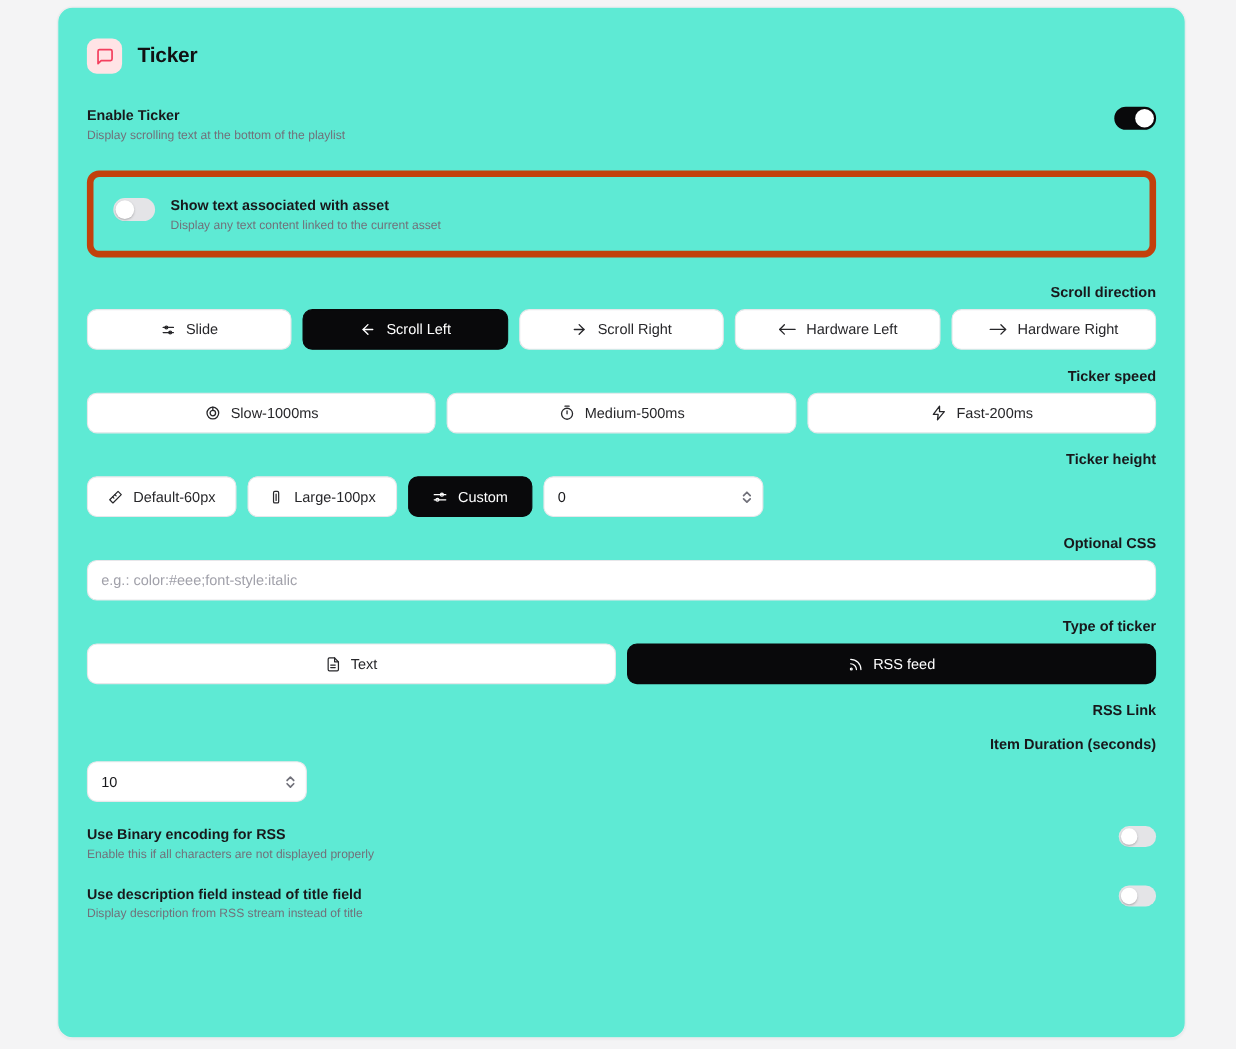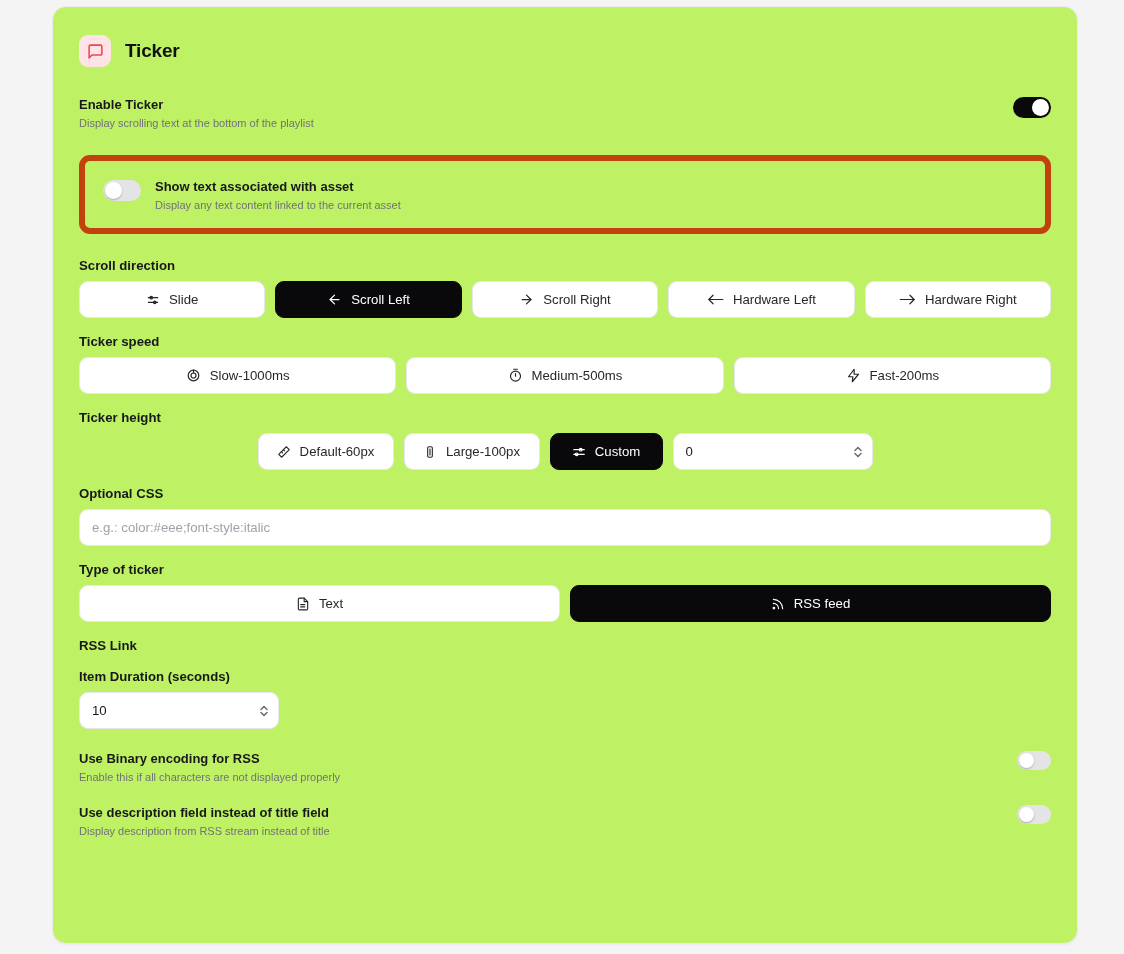--- a/index.html
+++ b/index.html
@@ -9,21 +9,21 @@
     background: #f4f4f5;
     font-family: "Liberation Sans", sans-serif;
     -webkit-font-smoothing: antialiased;
   }
   .page {
     width: 1124px; height: 954px;
     position: relative;
     padding: 6px 46px 0 52px;
   }
   .card {
-    background: #bef264;
+    background: #5eead4;
     border: 1px solid #ececee;
     border-radius: 14px;
     box-shadow: 0 1px 2px rgba(16,24,40,0.04);
     padding: 28px 26px 26px 26px;
     height: 938px;
     overflow: hidden;
   }
 
   
   .header { display: flex; align-items: center; gap: 14px; margin-bottom: 30px; }
@@ -57,21 +57,21 @@
   
   .panel {
     border: 6px solid #c2410c; border-radius: 11px;
     padding: 17px 18px; margin: 26px 0 24px 0;
     display: flex; align-items: flex-start; gap: 14px;
   }
   .panel .texts { padding-top: 1px; }
 
   
   .section { margin-bottom: 16px; }
-  .section-label { font-size: 13.2px; font-weight: 600; color: #18181b; margin-bottom: 8px; }
+  .section-label { font-size: 13.2px; font-weight: 600; color: #18181b; margin-bottom: 8px; text-align: right; }
 
   .btn-group { display: flex; gap: 10px; }
   .seg {
     flex: 1; height: 37px; border: 1px solid #e7e7ea; border-radius: 9px;
     background: #fff; color: #27272a; font-size: 13.2px; font-weight: 500;
     display: flex; align-items: center; justify-content: center; gap: 9px;
     cursor: pointer; font-family: "Liberation Sans", sans-serif;
     padding: 0 10px; white-space: nowrap;
   }
   .seg svg { display: block; flex: none; }
@@ -83,21 +83,21 @@
     font-size: 13.2px; color: #18181b; padding: 0 12px; width: 100%;
     font-family: "Liberation Sans", sans-serif; outline: none;
   }
   .input::placeholder { color: #a1a1aa; }
   .num-wrap { position: relative; }
   .spinner {
     position: absolute; right: 10px; top: 50%; transform: translateY(-50%);
     display: flex; flex-direction: column; gap: 2px; cursor: pointer;
   }
 
-  .height-row { display: flex; gap: 10px; align-items: center; justify-content: center; }
+  .height-row { display: flex; gap: 10px; align-items: center; }
   .height-row .seg { flex: none; width: 136px; }
   .height-row .seg.custom { width: 113px; }
   .height-row .num-wrap { width: 200px; }
 
   .rss-row { display: flex; gap: 10px; align-items: center; }
   .rss-row .input { flex: 1; }
   .test-btn {
     width: 124px; height: 37px; border: 1px solid #ececee; border-radius: 9px;
     background: #fafafa; color: #a1a1aa; font-size: 13.2px; font-weight: 500;
     display: flex; align-items: center; justify-content: center; gap: 9px;

